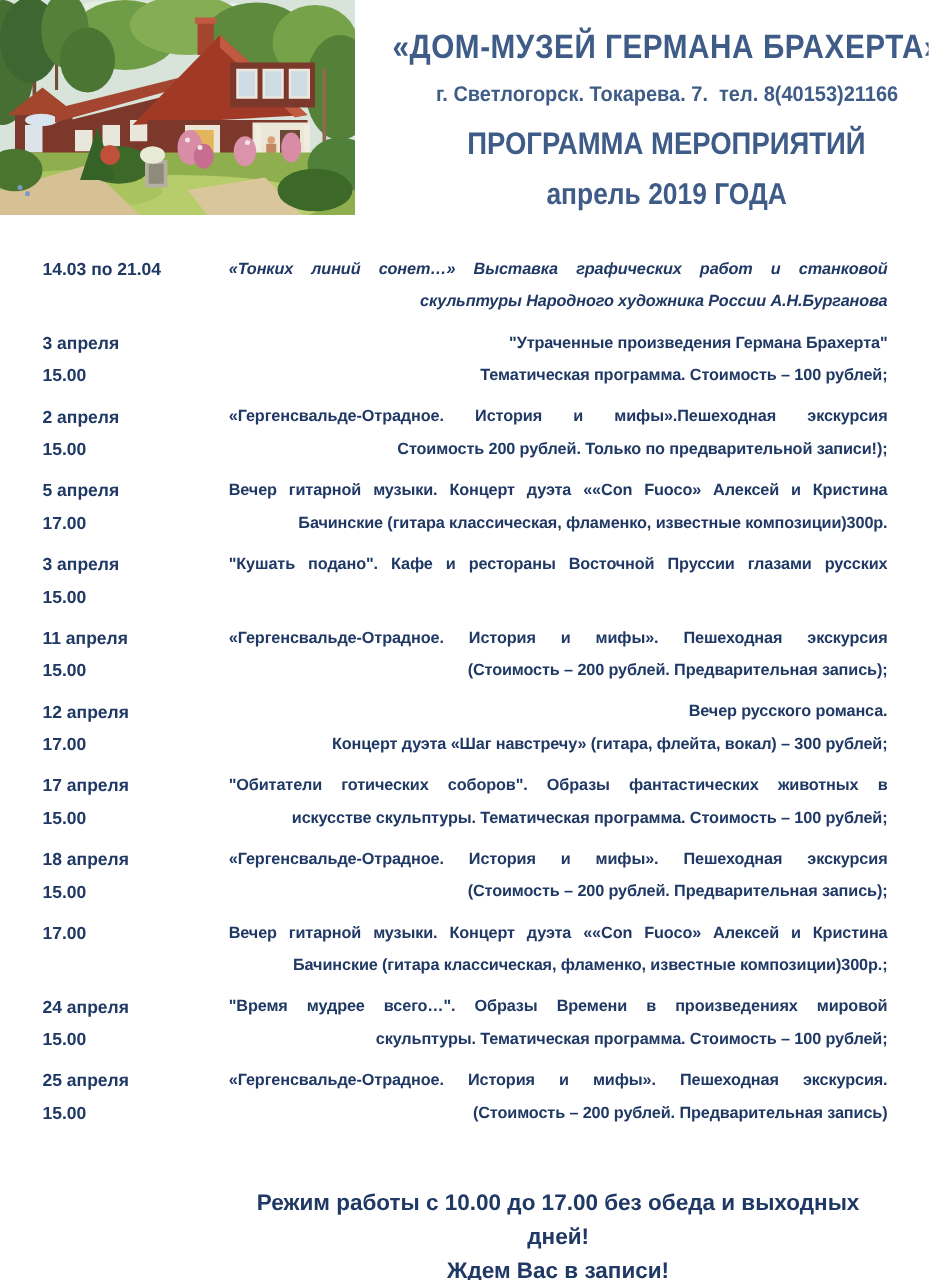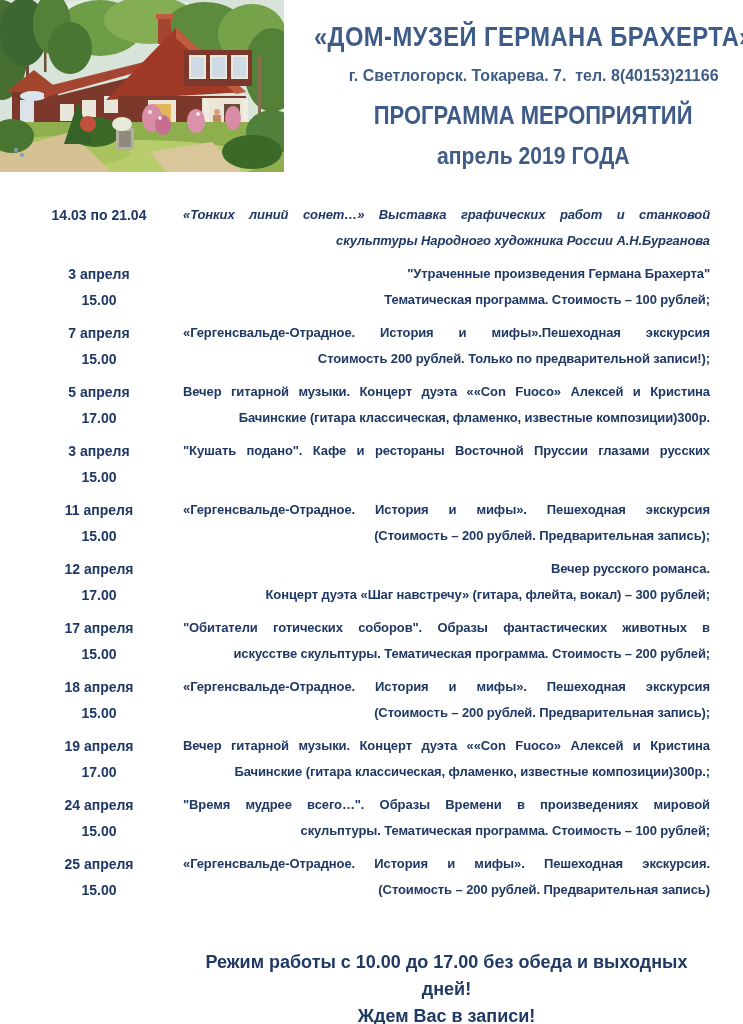--- a/index.html
+++ b/index.html
@@ -20,21 +20,21 @@
   .hline{display:inline-block;transform:scaleX(0.88);transform-origin:center;font-weight:700;white-space:pre;}
   .h-title{font-size:27px;letter-spacing:0.5px;margin-top:6px;}
   .h-address{font-size:17px;margin-top:13px;}
   .h-address .hline{transform:scaleX(0.94);}
   .h-program{font-size:25px;margin-top:15px;}
   .h-period{font-size:24px;margin-top:12px;}
   
   .events{margin-top:30px;}
   .event-row{display:flex;margin-bottom:7px;min-height:52px;}
   .event-date{
-    width:130px;margin-left:34px;flex:none;text-align:center;
+    width:130px;margin-left:34px;flex:none;text-align:left;
     color:var(--body-navy);font-weight:700;font-size:14px;line-height:26px;
   }
   .event-desc{
     width:527px;margin-left:19px;flex:none;
     color:var(--body-navy);font-weight:700;font-size:13px;line-height:26px;
     letter-spacing:-0.1px;
   }
   .event-desc .line{white-space:nowrap;text-align:right;}
   .event-desc .line.j{white-space:normal;text-align:justify;text-align-last:justify;}
   .event-desc.italic .line{font-style:italic;}
@@ -177,21 +177,21 @@
         <div>15.00</div>
       </div>
       <div class="event-desc">
           <div class="line">"Утраченные произведения Германа Брахерта"</div>
           <div class="line">Тематическая программа. Стоимость – 100 рублей;</div>
         </div>
     </div>
 
     <div class="event-row">
       <div class="event-date">
-        <div>7 апреля</div>
+        <div>2 апреля</div>
         <div>15.00</div>
       </div>
       <div class="event-desc">
           <div class="line j">«Гергенсвальде-Отрадное. История и мифы».Пешеходная экскурсия</div>
           <div class="line">Стоимость 200 рублей. Только по предварительной записи!);</div>
         </div>
     </div>
 
     <div class="event-row">
       <div class="event-date">
@@ -236,38 +236,37 @@
         </div>
     </div>
 
     <div class="event-row">
       <div class="event-date">
         <div>17 апреля</div>
         <div>15.00</div>
       </div>
       <div class="event-desc">
           <div class="line j">"Обитатели готических соборов". Образы фантастических животных в</div>
-          <div class="line">искусстве скульптуры. Тематическая программа. Стоимость – 200 рублей;</div>
+          <div class="line">искусстве скульптуры. Тематическая программа. Стоимость – 100 рублей;</div>
         </div>
     </div>
 
     <div class="event-row">
       <div class="event-date">
         <div>18 апреля</div>
         <div>15.00</div>
       </div>
       <div class="event-desc">
           <div class="line j">«Гергенсвальде-Отрадное. История и мифы». Пешеходная экскурсия</div>
           <div class="line">(Стоимость – 200 рублей. Предварительная запись);</div>
         </div>
     </div>
 
     <div class="event-row">
       <div class="event-date">
-        <div>19 апреля</div>
         <div>17.00</div>
       </div>
       <div class="event-desc">
           <div class="line j">Вечер гитарной музыки. Концерт дуэта ««Con Fuoco» Алексей и Кристина</div>
           <div class="line">Бачинские (гитара классическая, фламенко, известные композиции)300р.;</div>
         </div>
     </div>
 
     <div class="event-row">
       <div class="event-date">

